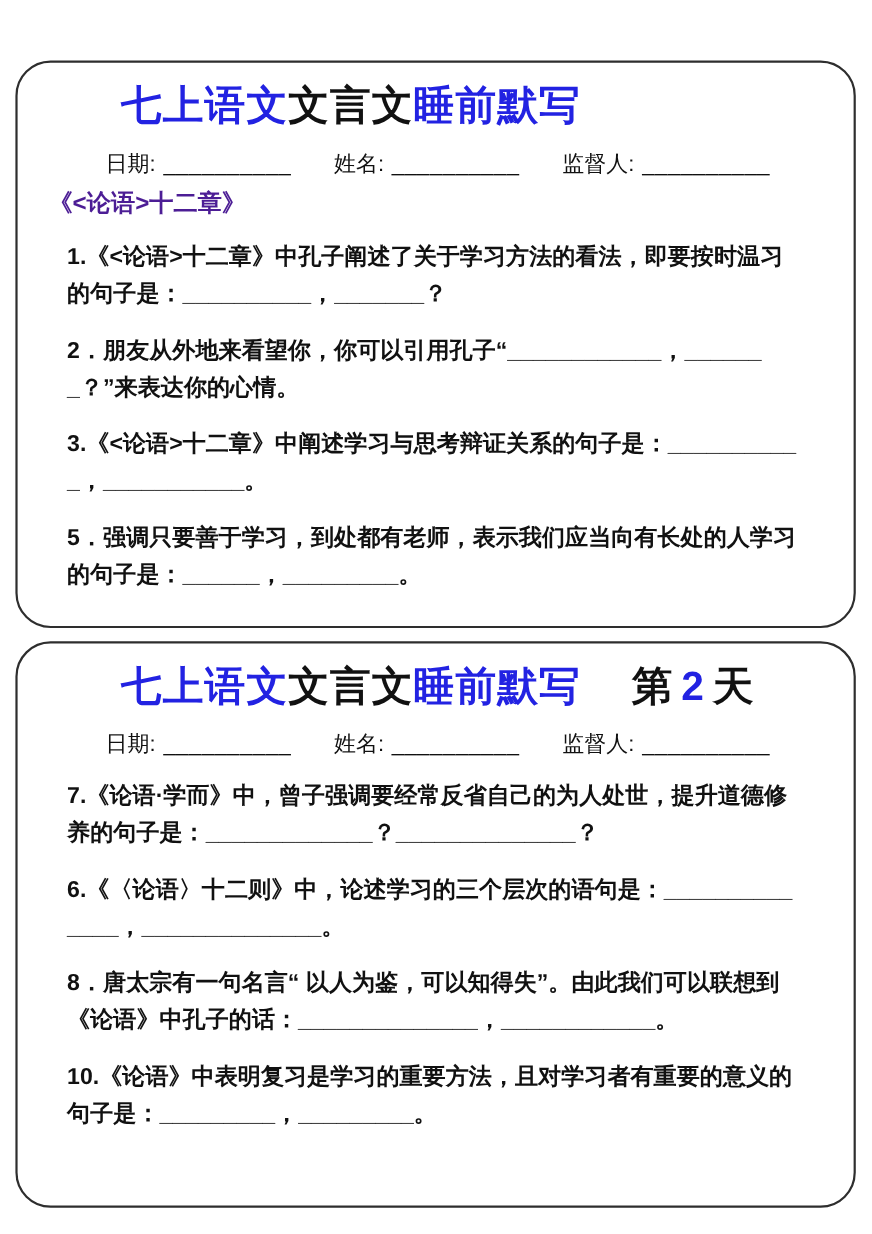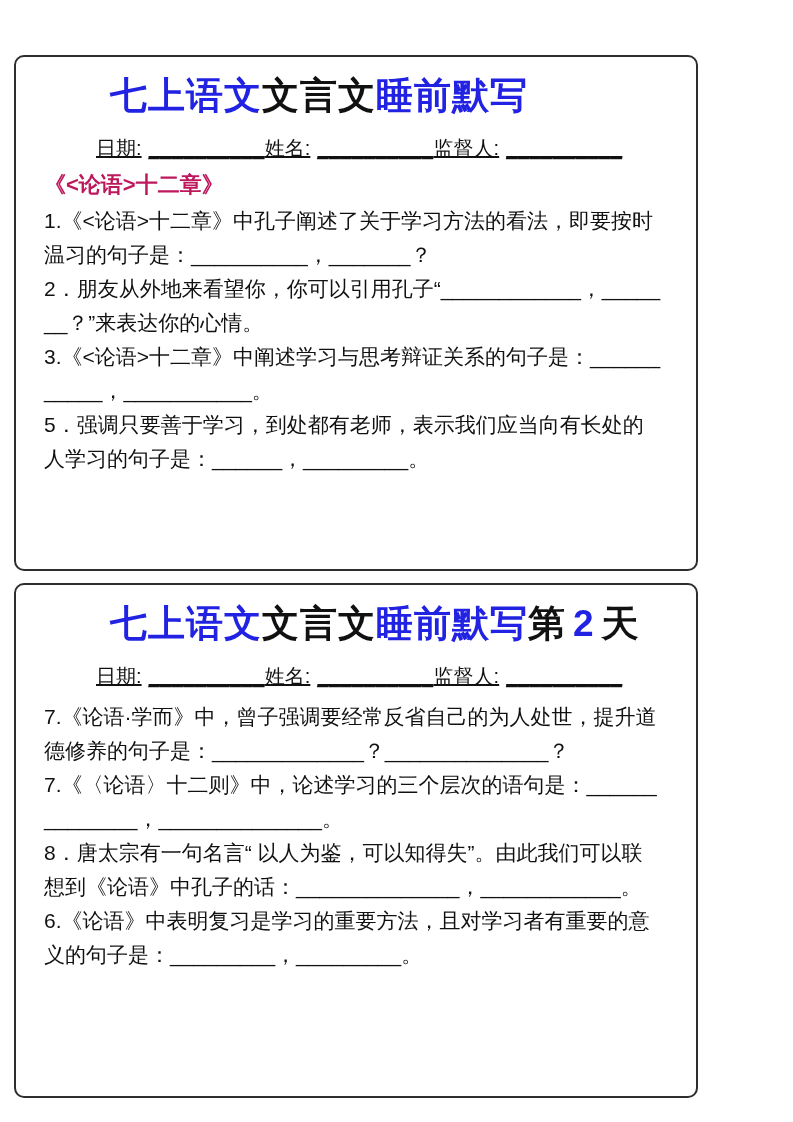--- a/index.html
+++ b/index.html
@@ -11,24 +11,24 @@
     position: relative;
     width: 793px;
     height: 1122px;
     font-family: "Liberation Sans", "DejaVu Sans", sans-serif;
     color: #111111;
     overflow: hidden;
   }
   .card {
     position: absolute;
     left: 14px;
-    width: 684px;
+    width: 764px;
     box-sizing: border-box;
     border: 2.5px solid #2e2e2e;
-    border-radius: 10px;
+    border-radius: 32px;
     background: #ffffff;
   }
   #card-1 { top: 55px;  height: 516px; }
   #card-2 { top: 583px; height: 515px; }
 
   .title-row {
     display: flex;
     justify-content: space-between;
     align-items: baseline;
     margin: 14px 90px 0 94px;
@@ -40,40 +40,39 @@
   .blue { color: #2222e2; }
   .title-main { display: inline-block; }
   .day-label { font-weight: 600; }
   .day-number { padding: 0 7px; }
 
   .fields-row {
     display: flex;
     justify-content: space-between;
     margin: 14px 76px 0 80px;
     font-size: 20px;
-    text-decoration: underline;
   }
   .field-group { display: inline-flex; align-items: baseline; gap: 7px; white-space: nowrap; }
   .field-blank { letter-spacing: 0.5px; }
 
   .section-heading {
     margin: 8px 36px 0 28px;
     font-size: 22px;
     font-weight: 600;
-    color: #be185d;
+    color: #4c1d95;
   }
 
   .questions {
     margin: 4px 34px 0 28px;
     font-size: 21px;
     line-height: 34px;
     word-break: break-all;
   }
   #card-2 .questions { margin-top: 10px; }
-  .question { margin: 0; }
+  .question { margin: 17px; font-weight: bold; }
 </style>
 </head>
 <body>
 
 <div class="card" id="card-1">
   <div class="title-row">
     <span class="title-main">
       <span class="blue">七上语文</span><span>文言文</span><span class="blue">睡前默写</span>
     </span>
   </div>
@@ -123,17 +122,17 @@
       <span class="field-blank">__________</span>
     </span>
     <span class="field-group">
       <span>监督人:</span>
       <span class="field-blank">__________</span>
     </span>
   </div>
 
   <div class="questions">
     <p class="question">7.《论语·学而》中，曾子强调要经常反省自己的为人处世，提升道德修养的句子是：_____________？______________？</p>
-    <p class="question">7.《〈论语〉十二则》中，论述学习的三个层次的语句是：______________，______________。</p>
+    <p class="question">6.《〈论语〉十二则》中，论述学习的三个层次的语句是：______________，______________。</p>
     <p class="question">8．唐太宗有一句名言“ 以人为鉴，可以知得失”。由此我们可以联想到《论语》中孔子的话：______________，____________。</p>
-    <p class="question">6.《论语》中表明复习是学习的重要方法，且对学习者有重要的意义的句子是：_________，_________。</p>
+    <p class="question">10.《论语》中表明复习是学习的重要方法，且对学习者有重要的意义的句子是：_________，_________。</p>
   </div>
 </div>
 
 </body></html>

